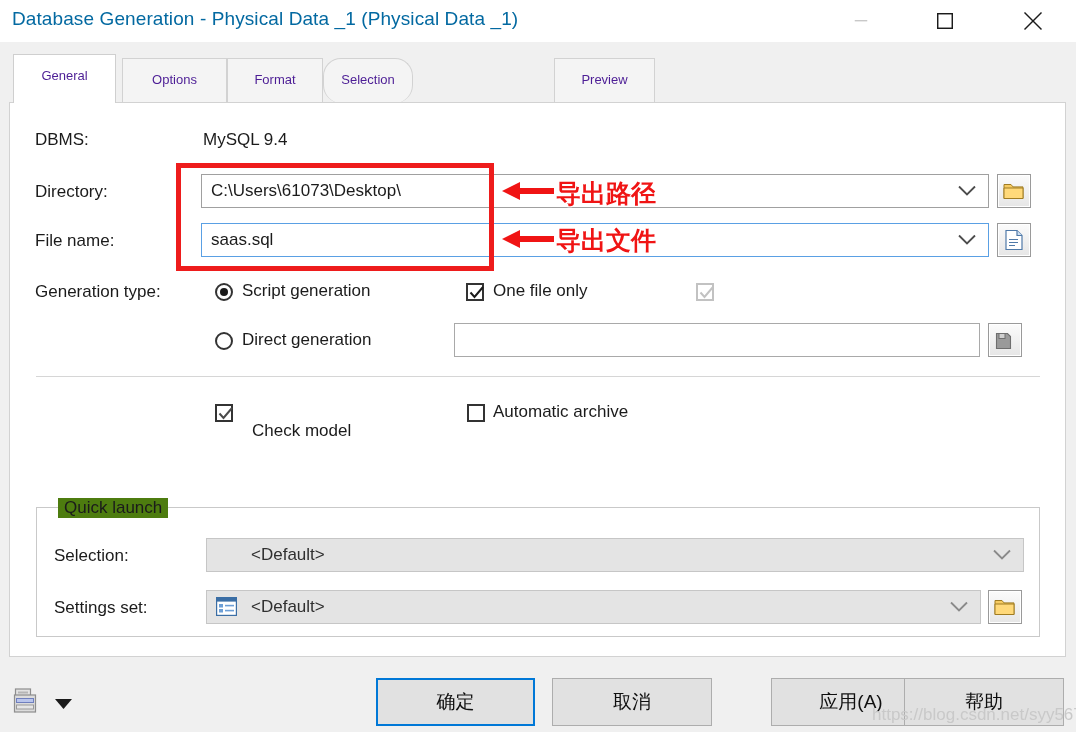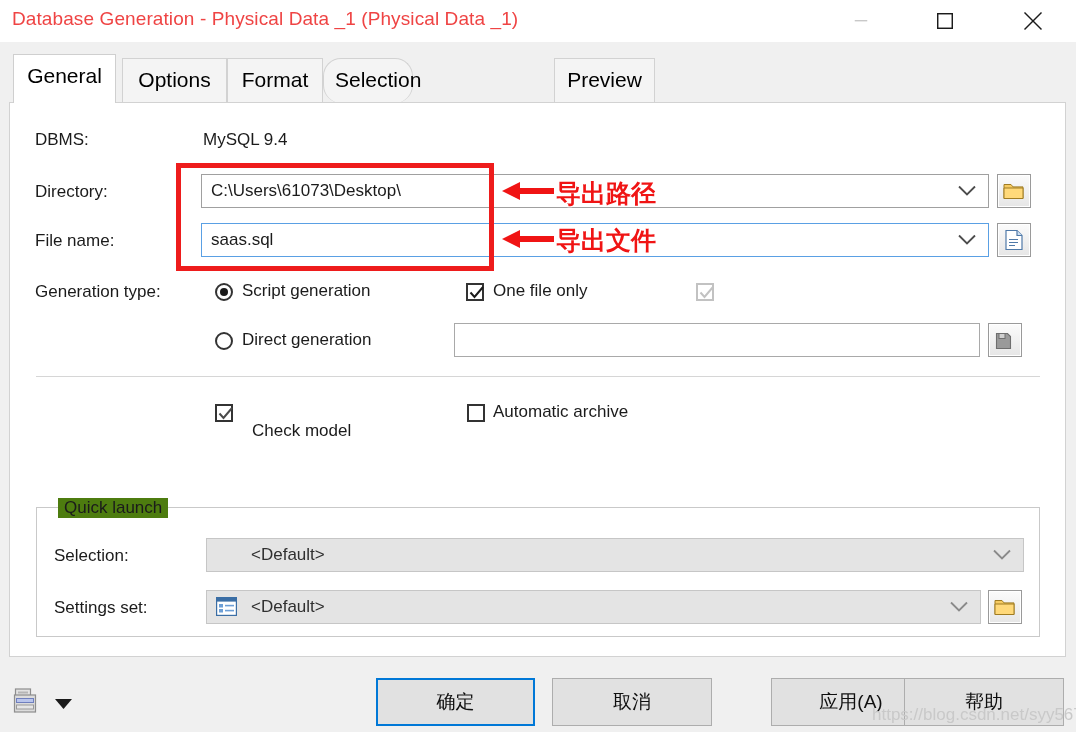--- a/index.html
+++ b/index.html
@@ -23,21 +23,21 @@
     position: absolute;
     left: 0; top: 0;
     width: 1076px; height: 42px;
     background: #ffffff;
     border-bottom: 1px solid #e8e8e8;
   }
   .title-text {
     position: absolute;
     left: 12px; top: 8px;
     font-size: 19px;
-    color: #ef4444;
+    color: #0369a1;
     white-space: nowrap;
     letter-spacing: 0.1px;
   }
   .win-btn {
     position: absolute;
     top: 0;
     width: 46px; height: 42px;
   }
   .win-btn svg { position: absolute; left: 50%; top: 50%; transform: translate(-50%,-50%); }
   .btn-min { left: 838px; }
@@ -52,22 +52,22 @@
     background: #f0f0f0;
   }
   .tab {
     position: absolute;
     top: 16px;
     height: 45px;
     box-sizing: border-box;
     background: #f4f4f4;
     border: 1px solid #d2d2d2;
     border-bottom: none;
-    font-size: 21px;
-    color: #000000;
+    font-size: 13px;
+    color: #4c1d95;
     line-height: 42px;
     text-align: center;
     white-space: nowrap;
     padding: 0 11px;
   }
   .tab.active {
     background: #ffffff;
     top: 12px;
     height: 49px;
     border-color: #cfcfcf;

